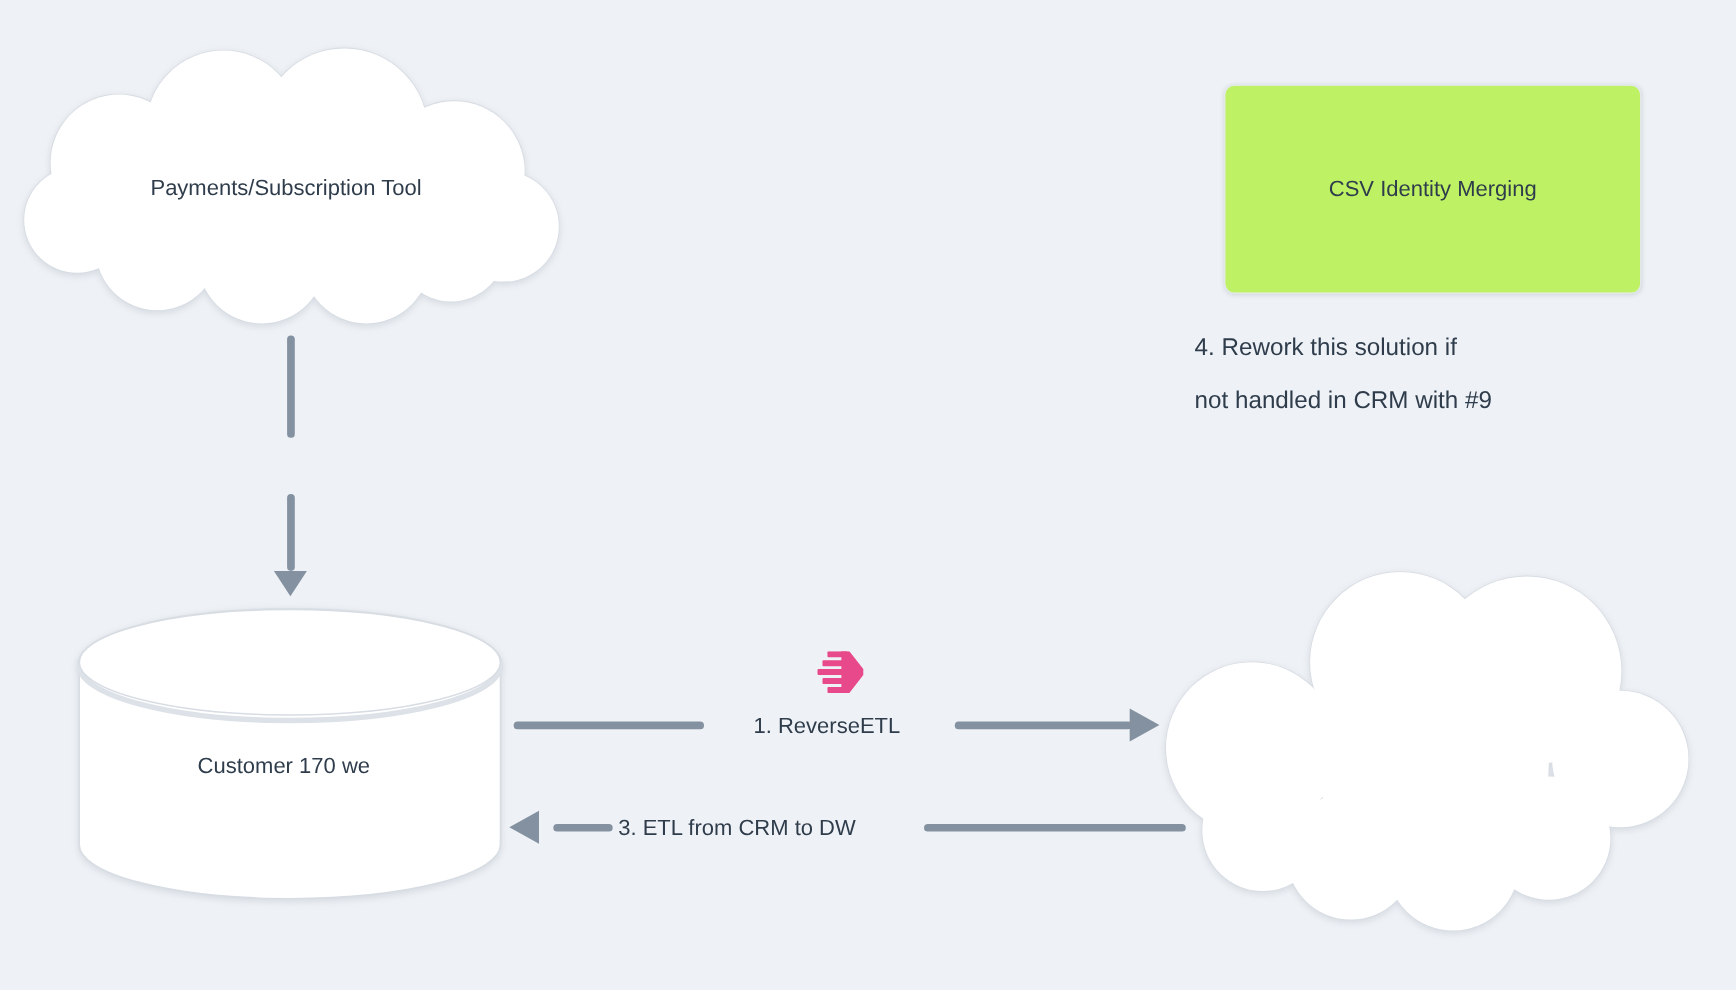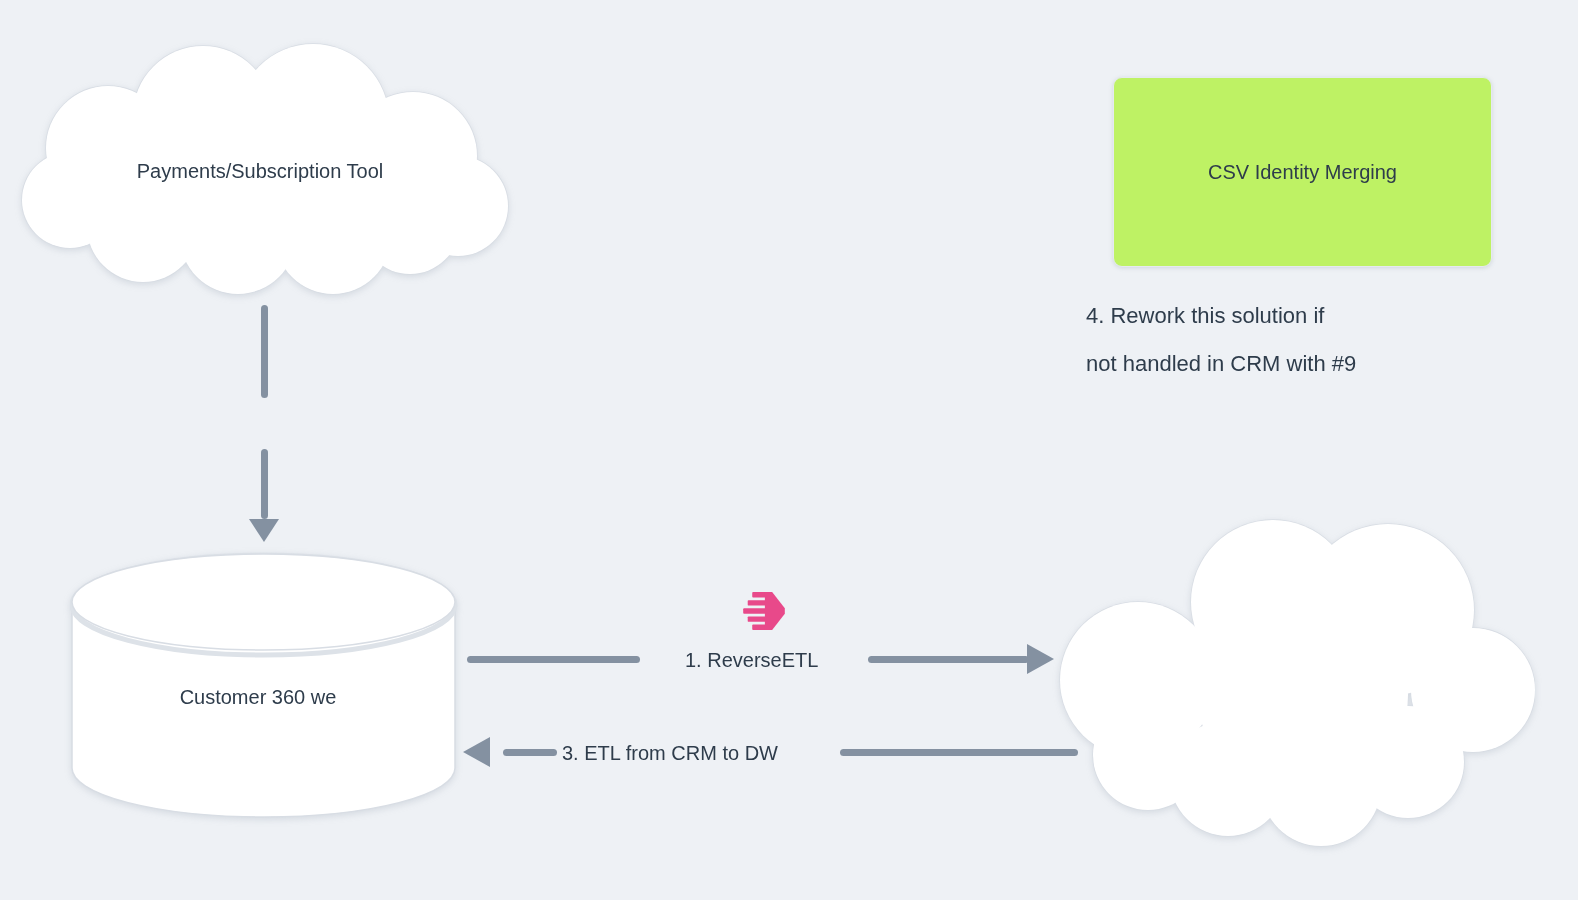--- a/index.html
+++ b/index.html
@@ -133,21 +133,21 @@
     <div class="note">4. Rework this solution if</div>
     <div class="note">not handled in CRM with #9</div>
   </div>
 
   <svg class="abs node-shadow" style="left:70px;top:550px;" width="390" height="272" viewBox="0 0 390 272">
     <path d="M 2 52 L 2 218 A 191.5 49 0 0 0 385 218 L 385 52 Z" fill="#ffffff" stroke="#d8dde4" stroke-width="1.5"></path>
     <ellipse cx="193.5" cy="55" rx="191.5" ry="50" fill="none" stroke="#dde2e8" stroke-width="5"></ellipse>
     <ellipse cx="193.5" cy="52" rx="191.5" ry="48" fill="#ffffff" stroke="#d8dde4" stroke-width="1.5"></ellipse>
   </svg>
   <div class="abs" style="left:80px;top:674px;width:356px;">
-    <div class="label center" style="line-height:47px;">Customer 360 we</div>
+    <div class="label center" style="line-height:47px;">Customer 170 we</div>
   </div>
 
   <svg class="abs node-shadow" style="left:1053px;top:510px;" width="482" height="340" viewBox="0 0 482 340">
     <g fill="#ffffff" stroke="#d8dde4" stroke-width="1.5">
       <circle cx="85" cy="170" r="78"></circle>
         <circle cx="220" cy="92" r="82"></circle>
       <circle cx="335" cy="100" r="86"></circle>
         <circle cx="420" cy="180" r="62"></circle>
       <circle cx="95" cy="245" r="55"></circle>
         <circle cx="175" cy="268" r="58"></circle>

